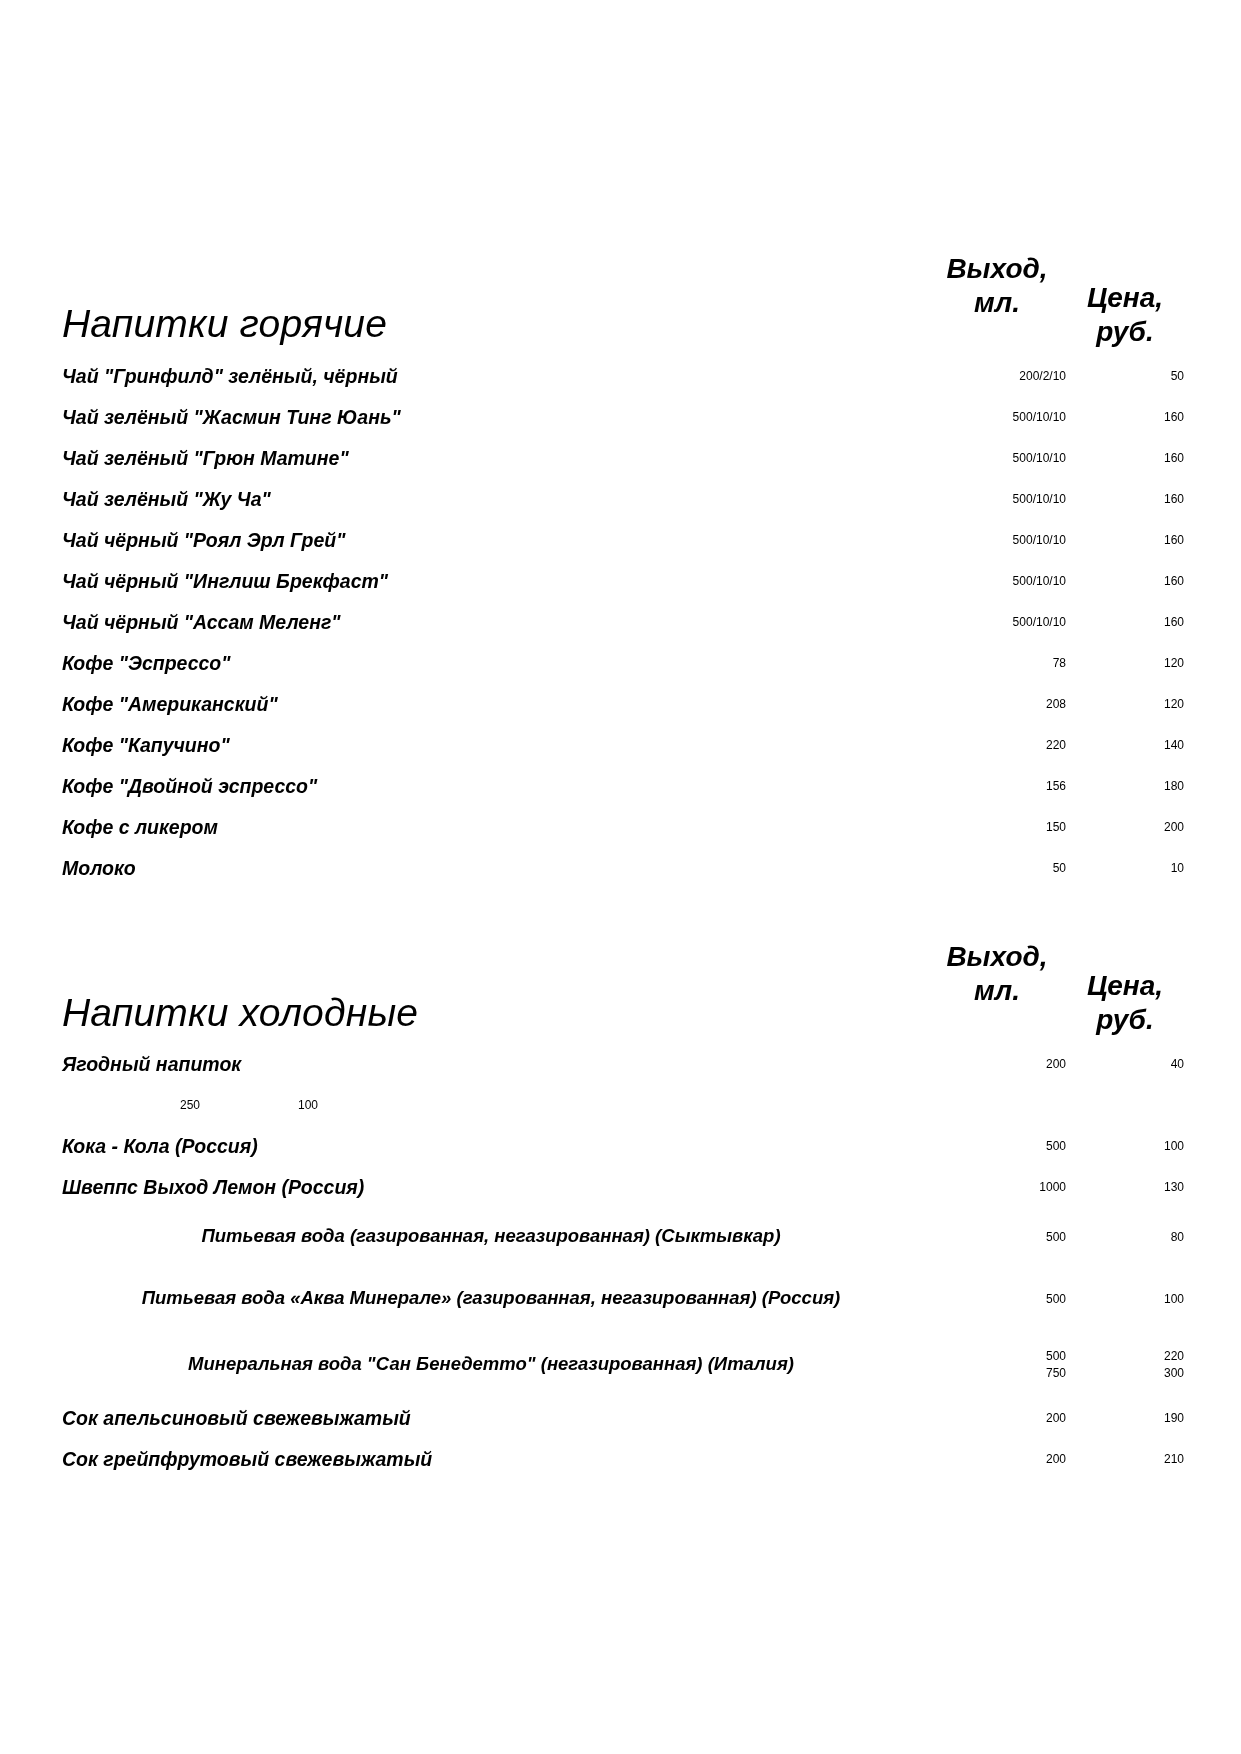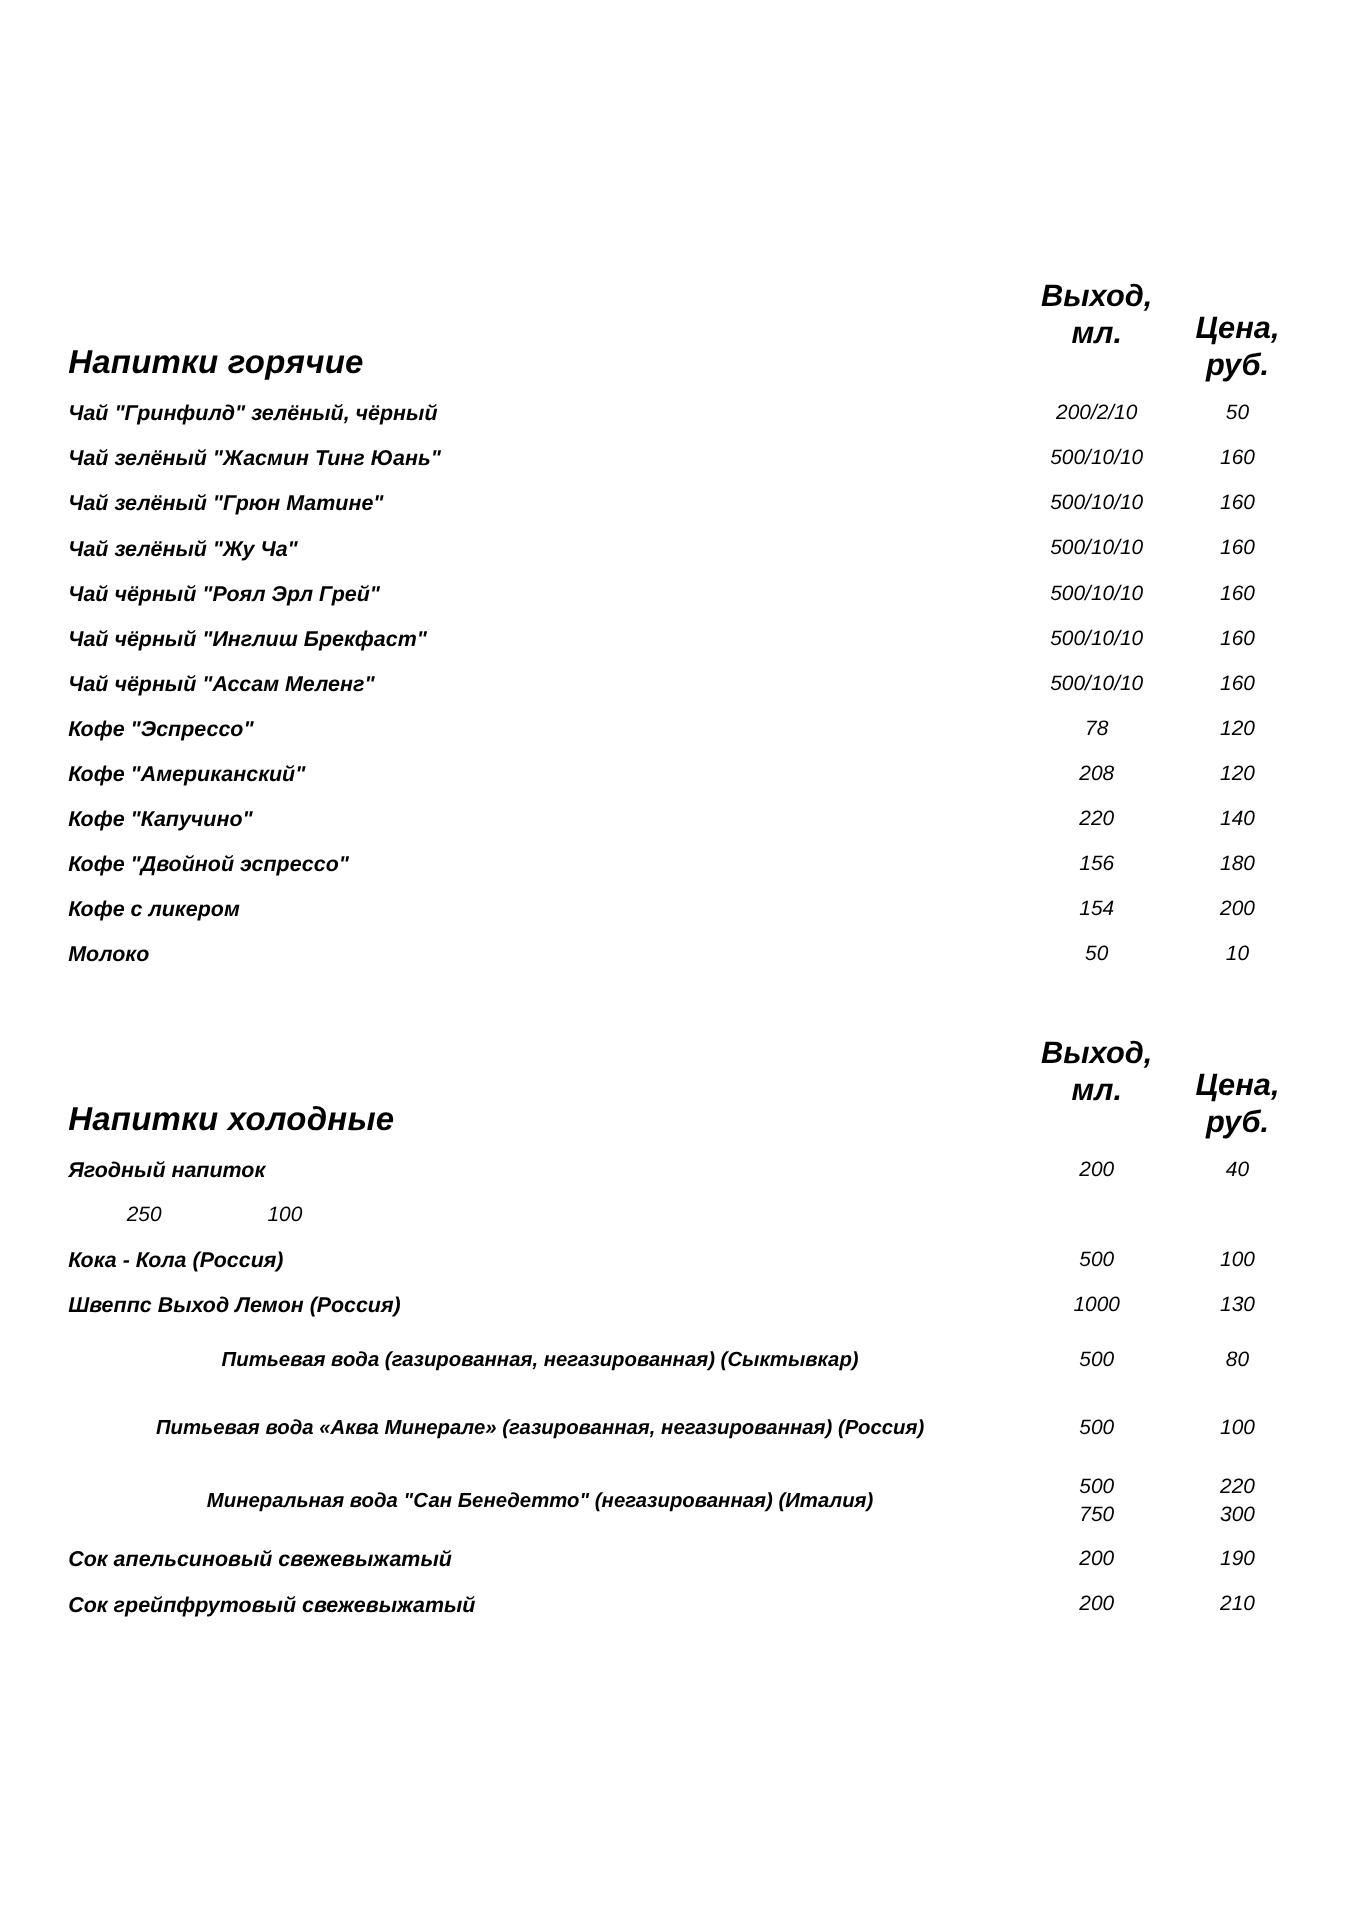--- a/index.html
+++ b/index.html
@@ -28,22 +28,22 @@
   .section {
     width: 100%;
   }
   .section-top {
     position: relative;
     display: flex;
     align-items: flex-end;
     width: 100%;
   }
   .section-title {
-    font-size: 30px;
-    font-weight: bold;
+    font-size: 39px;
+    font-weight: normal;
     font-style: italic;
     letter-spacing: 0.2px;
     white-space: nowrap;
     flex: 1 1 auto;
     line-height: 1.15;
     padding-bottom: 2px;
   }
   .col-heads {
     display: flex;
     flex: 0 0 auto;
@@ -74,24 +74,23 @@
   .row .name {
     flex: 1 1 auto;
     font-size: 19.5px;
     font-weight: bold;
     font-style: italic;
     line-height: 1.45;
     padding-right: 8px;
   }
   .row .val {
     flex: 0 0 auto;
-    font-size: 19px;
-    font-style: italic;
+    font-size: 12px;
     font-weight: normal;
-    text-align: center;
+    text-align: right;
     line-height: 1.35;
     white-space: pre-line;
   }
   .row .val.vol { width: 138px; }
   .row .val.price { width: 118px; }
 
   .row.small .name { font-size: 18.5px; text-align: center; }
   .row.tall { min-height: 58px; }
   .row.two-line { min-height: 66px; }
 
@@ -165,21 +164,21 @@
         <div class="val vol">220</div>
         <div class="val price">140</div>
       </div>
       <div class="row">
         <div class="name">Кофе "Двойной эспрессо"</div>
         <div class="val vol">156</div>
         <div class="val price">180</div>
       </div>
       <div class="row">
         <div class="name">Кофе с ликером</div>
-        <div class="val vol">154</div>
+        <div class="val vol">150</div>
         <div class="val price">200</div>
       </div>
       <div class="row">
         <div class="name">Молоко</div>
         <div class="val vol">50</div>
         <div class="val price">10</div>
       </div>
     </div>
   </div>
 

